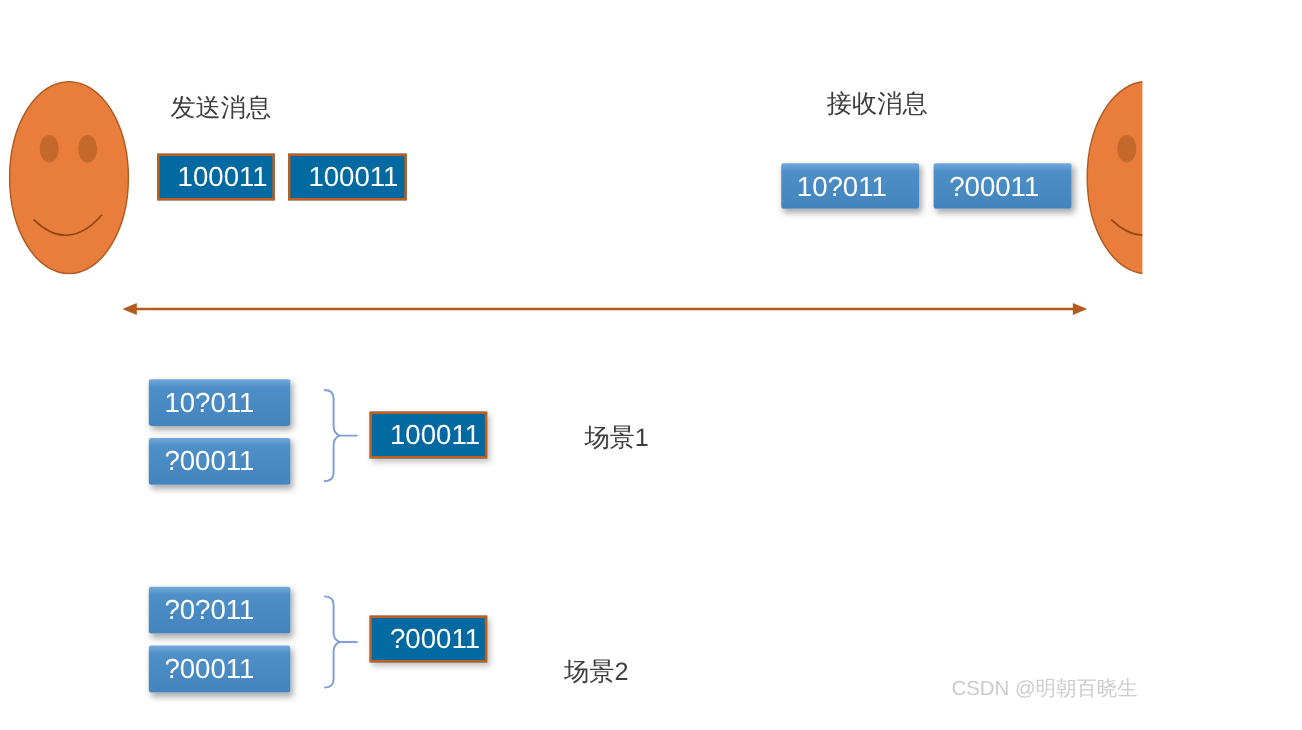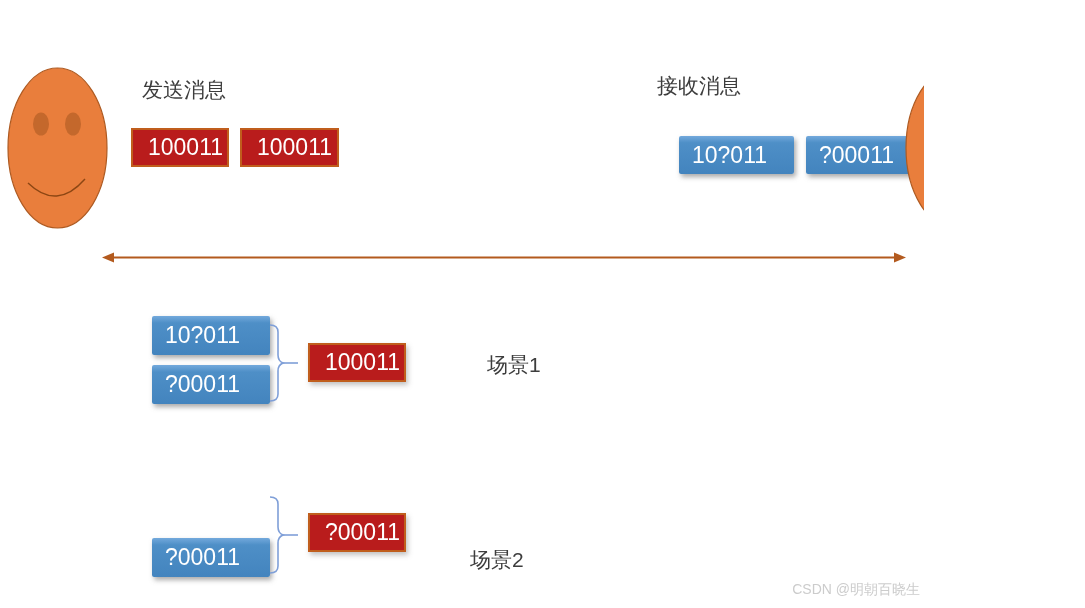--- a/index.html
+++ b/index.html
@@ -7,59 +7,59 @@
     padding: 0;
     background: #ffffff;
     font-family: "Liberation Sans", "DejaVu Sans", sans-serif;
   }
   .canvas {
     position: relative;
     width: 924px;
     height: 608px;
     background: #ffffff;
     overflow: hidden;
+    padding-left: 28px;
   }
   .label {
     position: absolute;
     color: #3d3d3d;
     font-size: 21px;
     white-space: nowrap;
   }
   .msg {
     position: absolute;
     box-sizing: border-box;
     display: flex;
     align-items: center;
     color: #ffffff;
     font-size: 23px;
     white-space: nowrap;
   }
   .orange {
-    background: #b91c1c;
+    background: #0369a1;
     border: 2px solid #C05E1D;
     padding-left: 15px;
   }
   .blue {
     background: linear-gradient(180deg, #73A9DC 0%, #4E8FC7 18%, #4384BE 100%);
     border-radius: 2px;
     padding-left: 13px;
     box-shadow: 2px 3px 5px rgba(100,100,100,0.55);
-    margin-left: 28px;
   }
   .shadowed {
     box-shadow: 2px 3px 5px rgba(120,120,120,0.45);
   }
   svg { position: absolute; display: block; }
 
   
   #face-left   { left: 7px;   top: 67px;  }
   #send-label  { left: 142px; top: 76px;  }
   #sent-box-1  { left: 131px; top: 128px; width: 98px;  height: 39px; }
   #sent-box-2  { left: 240px; top: 128px; width: 99px;  height: 39px; }
-  #recv-label  { left: 657px; top: 72px;  }
+  #recv-label  { left: 689px; top: 72px;  }
   #recv-box-1  { left: 651px; top: 136px; width: 115px; height: 38px; }
   #recv-box-2  { left: 778px; top: 136px; width: 115px; height: 38px; }
   #face-right  { left: 905px; top: 67px;  }
 
   
   #arrow { left: 98px; top: 249px; }
 
   
   #s1-recv-1  { left: 124px; top: 316px; width: 118px; height: 39px; }
   #s1-recv-2  { left: 124px; top: 365px; width: 118px; height: 39px; }
@@ -70,23 +70,23 @@
   
   #s2-recv-1  { left: 124px; top: 489px; width: 118px; height: 39px; }
   #s2-recv-2  { left: 124px; top: 538px; width: 118px; height: 39px; }
   #s2-brace   { left: 266px; top: 496px; }
   #s2-decoded { left: 308px; top: 513px; width: 98px;  height: 39px; }
   #s2-label   { left: 470px; top: 546px; }
 
   #watermark {
     position: absolute;
     right: 4px;
-    bottom: 9px;
+    bottom: 23px;
     color: #cccccc;
-    font-size: 14px;
+    font-size: 17px;
     white-space: nowrap;
     text-align: center;
   }
 </style>
 </head>
 <body>
 
 <div class="canvas">
 
   <svg id="face-left" width="101" height="162" viewBox="0 0 101 162">
@@ -119,20 +119,21 @@
 
   <div class="msg blue" id="s1-recv-1">10?011</div>
   <div class="msg blue" id="s1-recv-2">?00011</div>
   <svg id="s1-brace" width="34" height="78" viewBox="0 0 34 78">
     <path d="M 4 1 Q 12 1 12 8 L 12 31 Q 12 37 17 39 Q 12 41 12 47 L 12 70 Q 12 77 4 77" fill="none" stroke="#7F9FD8" stroke-width="1.6"></path>
     <line x1="17" y1="39" x2="32" y2="39" stroke="#7F9FD8" stroke-width="1.6"></line>
   </svg>
   <div class="msg orange shadowed" id="s1-decoded">100011</div>
   <div class="label" id="s1-label">场景1</div>
 
+  <div class="msg blue" id="s2-recv-1">?0?011</div>
   <div class="msg blue" id="s2-recv-2">?00011</div>
   <svg id="s2-brace" width="34" height="78" viewBox="0 0 34 78">
     <path d="M 4 1 Q 12 1 12 8 L 12 31 Q 12 37 17 39 Q 12 41 12 47 L 12 70 Q 12 77 4 77" fill="none" stroke="#7F9FD8" stroke-width="1.6"></path>
     <line x1="17" y1="39" x2="32" y2="39" stroke="#7F9FD8" stroke-width="1.6"></line>
   </svg>
   <div class="msg orange shadowed" id="s2-decoded">?00011</div>
   <div class="label" id="s2-label">场景2</div>
 
   <div id="watermark">CSDN @明朝百晓生</div>
 

